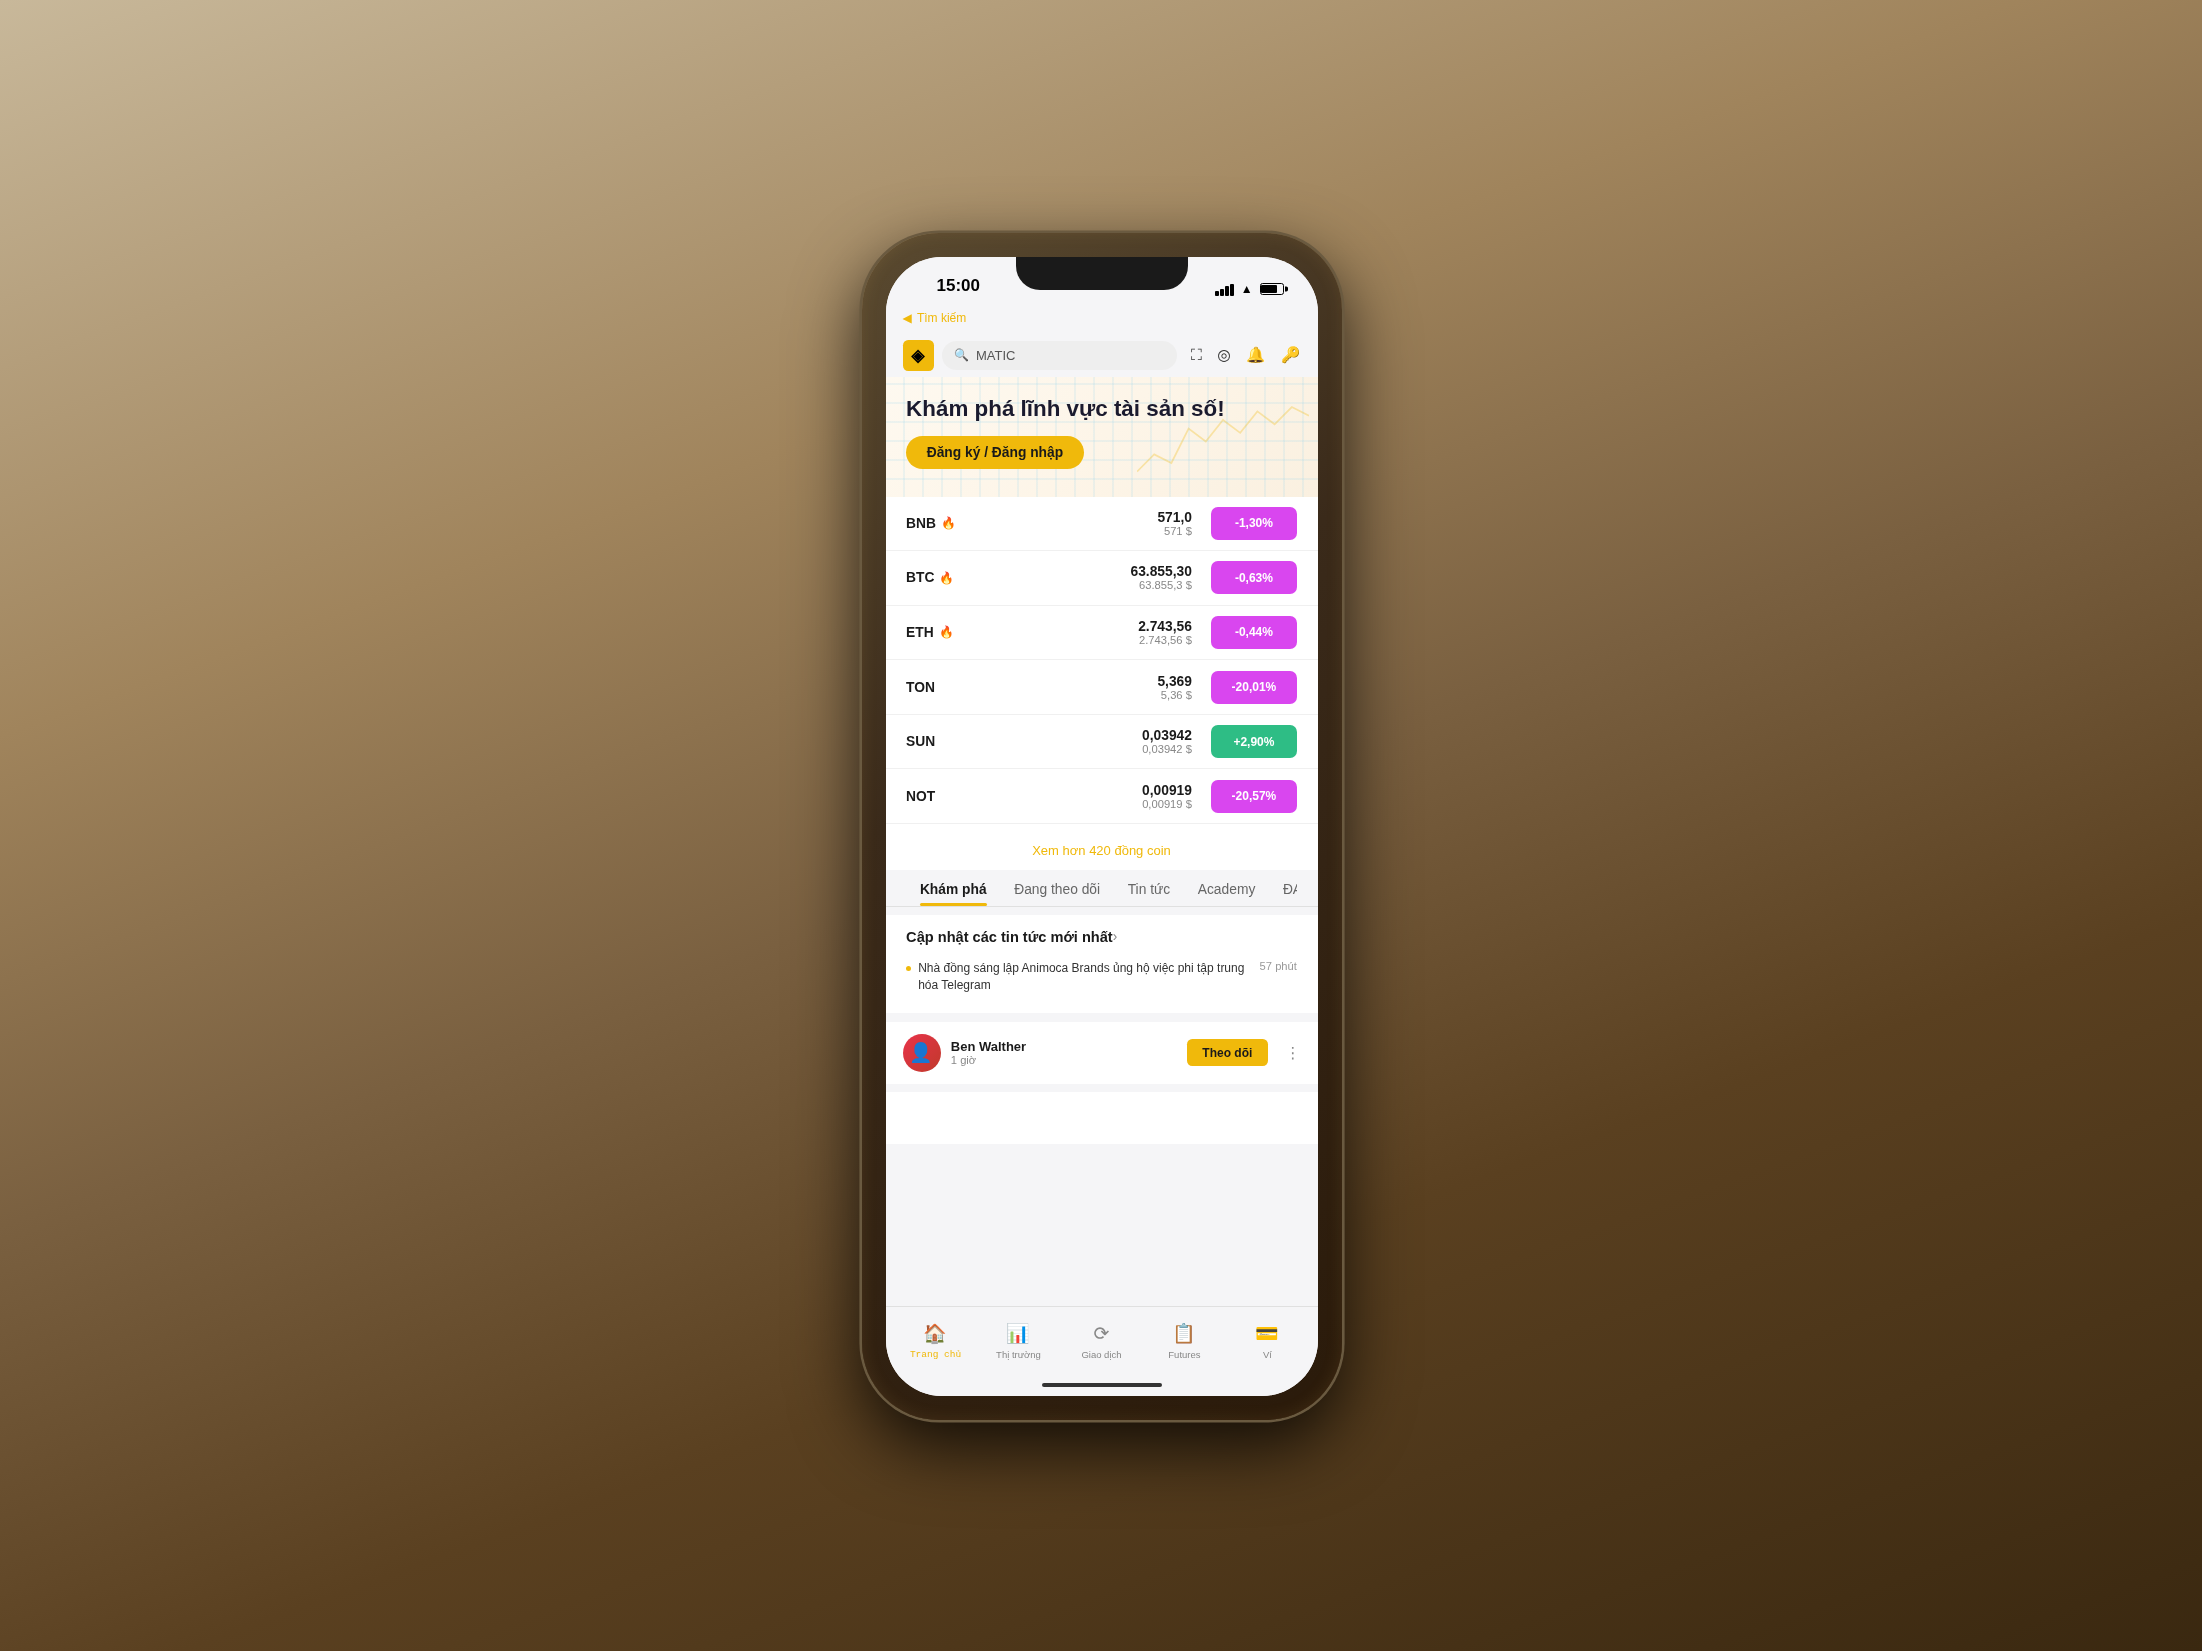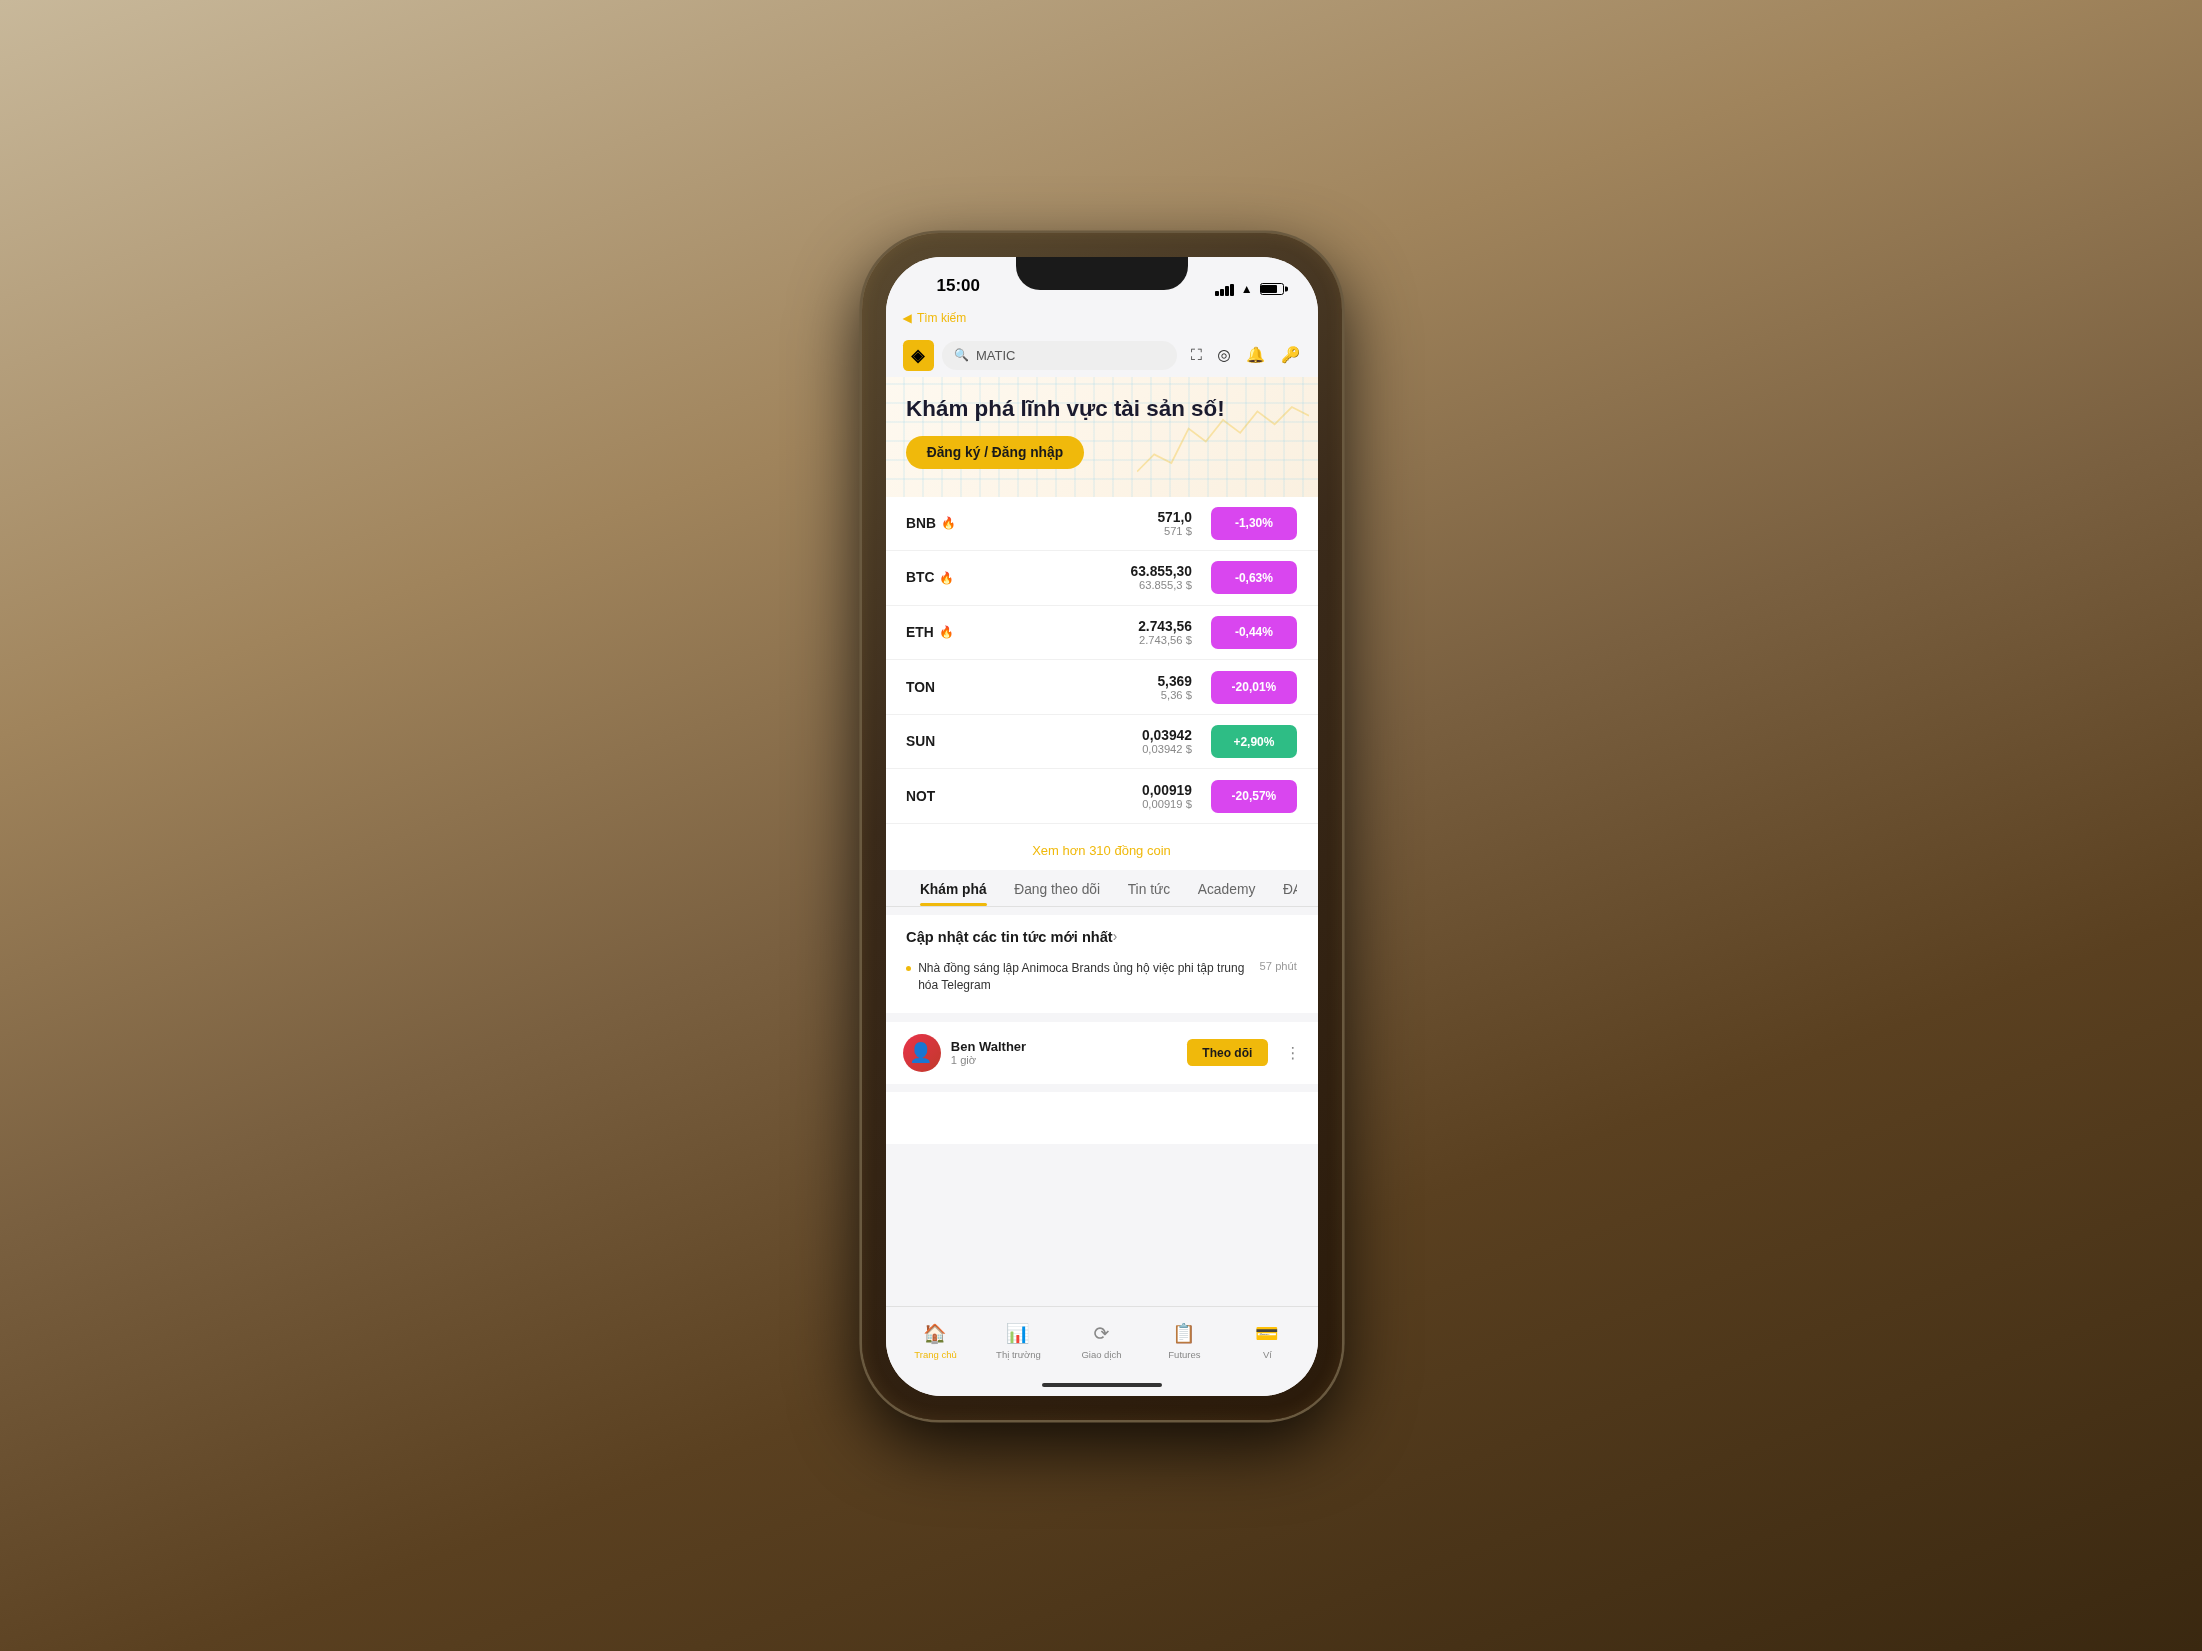--- a/index.html
+++ b/index.html
@@ -499,21 +499,21 @@
     .nav-item-icon {
       font-size: 19px;
       color: #888;
     }
     .nav-item-icon.active { color: #F0B90B; }
 
     .nav-item-label {
       font-size: 9.5px;
       color: #888;
     }
-    .nav-item-label.active { color: #F0B90B; }
+    .nav-item-label.active { color: #F0B90B; font-family: Liberation Mono, monospace; }
 
     
     .home-indicator {
       height: 20.6px;
       display: flex;
       align-items: center;
       justify-content: center;
       background: #f5f5f7;
       flex-shrink: 0;
     }
@@ -674,21 +674,21 @@
     </div>
     <div class="coin-price-col">
       <div class="coin-price-main">0,00919</div>
       <div class="coin-price-usd">0,00919 $</div>
     </div>
     <div class="coin-change-badge badge-red">-20,57%</div>
   </div>
           </div>
 
         <div class="see-more">
-          <span class="see-more-text">Xem hơn 310 đồng coin</span>
+          <span class="see-more-text">Xem hơn 420 đồng coin</span>
         </div>
 
         <div class="tabs-container">
           <div class="tabs-row">
 
           <div class="tab-item active">Khám phá</div>
               <div class="tab-item ">Đang theo dõi</div>
               <div class="tab-item ">Tin tức</div>
               <div class="tab-item ">Academy</div>
               <div class="tab-item ">ĐANG P...</div>

